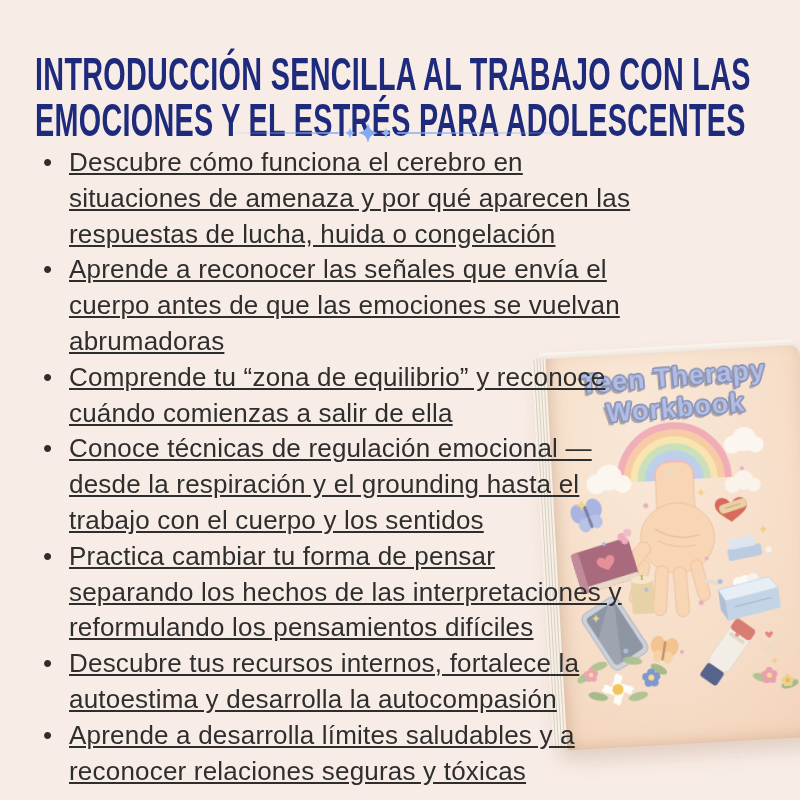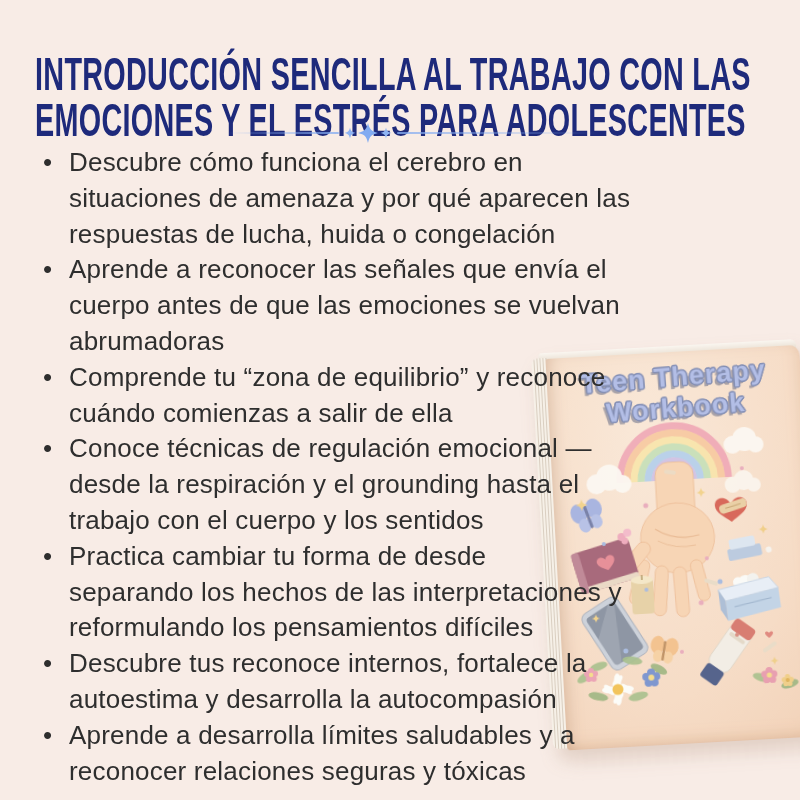--- a/index.html
+++ b/index.html
@@ -31,21 +31,21 @@
   }
   .divider svg{ margin:0 3px; }
   
   .feature-list{
     position:absolute; left:40px; top:145px; width:732px; z-index:3;
     list-style:none; margin:0; padding:0;
     color:#2e2e2e; font-size:26px; line-height:35.8px; letter-spacing:0.2px;
   }
   .feature-list li{ display:flex; }
   .feature-list .mark{ flex:0 0 26px; padding-left:3px; }
-  .feature-list .txt{ flex:1; white-space:pre-line; }
+  .feature-list .txt{ flex:1; white-space:pre-line;text-decoration:underline; }
   
   .book{
     position:absolute; left:542px; top:346px; width:268px; height:398px;
     transform:rotate(-3.2deg); z-index:1;
     filter:drop-shadow(5px 12px 9px rgba(140,100,70,0.20));
   }
   .pages-top{
     position:absolute; left:7px; right:3px; top:0; height:9px;
     border-radius:4px 6px 0 0;
     background:linear-gradient(#faf6f0,#e8ded1);
@@ -320,27 +320,27 @@
 cuándo comienzas a salir de ella</span>
     </li>
   <li>
       <span class="mark">•</span>
       <span class="txt">Conoce técnicas de regulación emocional —
 desde la respiración y el grounding hasta el
 trabajo con el cuerpo y los sentidos</span>
     </li>
   <li>
       <span class="mark">•</span>
-      <span class="txt">Practica cambiar tu forma de desde
+      <span class="txt">Practica cambiar tu forma de pensar
 separando los hechos de las interpretaciones y
 reformulando los pensamientos difíciles</span>
     </li>
   <li>
       <span class="mark">•</span>
-      <span class="txt">Descubre tus reconoce internos, fortalece la
+      <span class="txt">Descubre tus recursos internos, fortalece la
 autoestima y desarrolla la autocompasión</span>
     </li>
   <li>
       <span class="mark">•</span>
       <span class="txt">Aprende a desarrolla límites saludables y a
 reconocer relaciones seguras y tóxicas</span>
     </li>
 </ul>
 
 </body></html>

